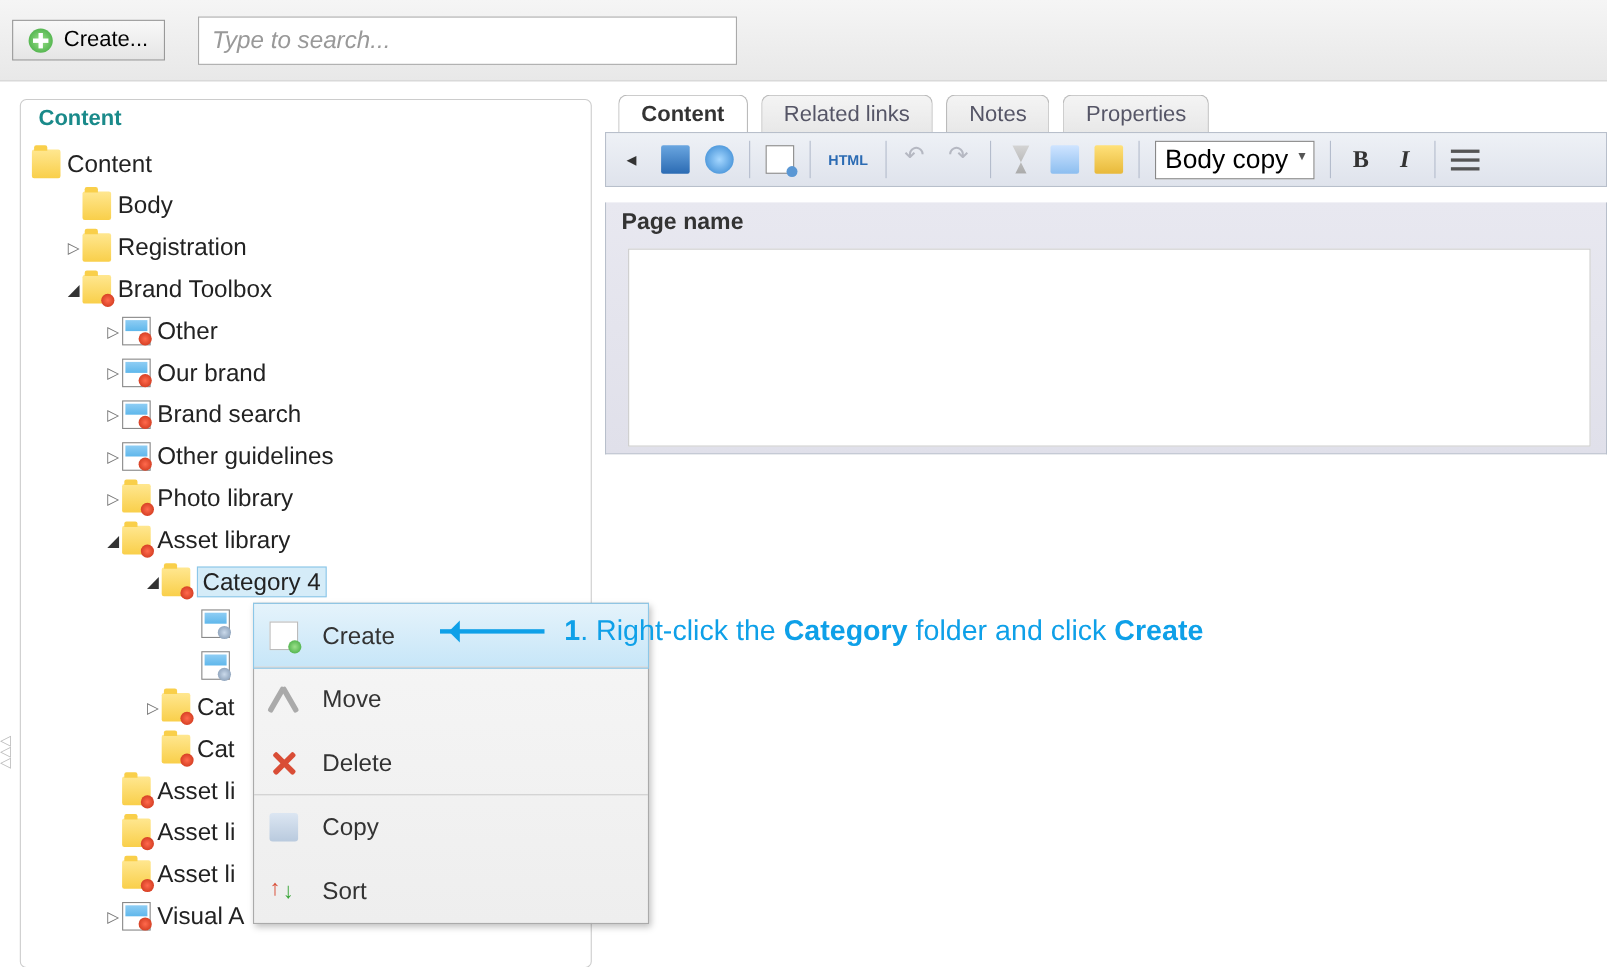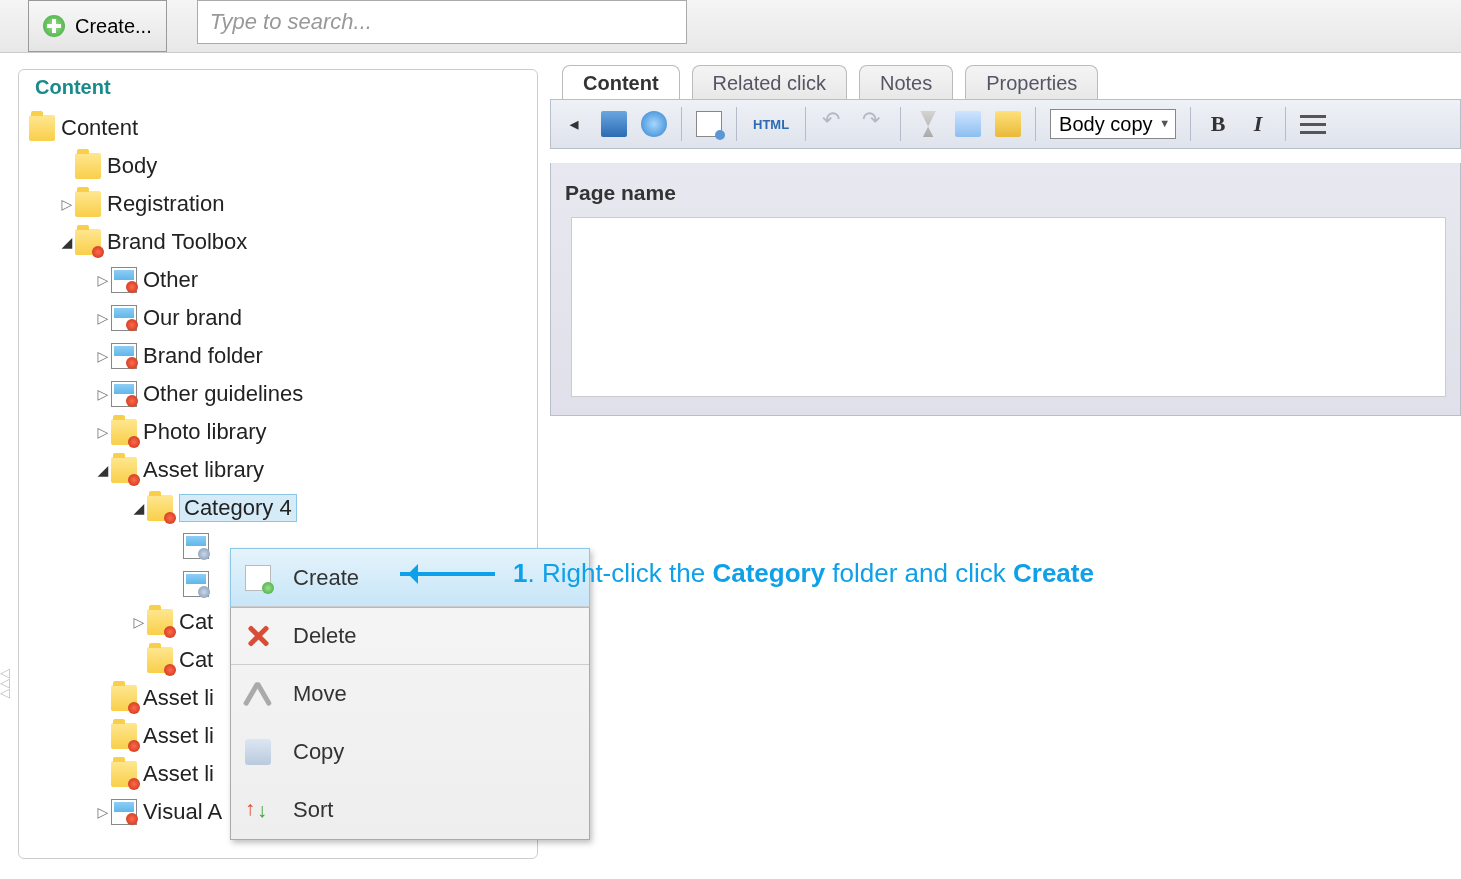--- a/index.html
+++ b/index.html
@@ -1,18 +1,18 @@
 <!DOCTYPE html>
 <html><head>
 <meta charset="utf-8">
 <style>
 * { box-sizing: border-box; margin: 0; padding: 0; }
 body { font-family: "Lucida Grande", Arial, sans-serif; font-size: 20px; color: #333; background: #fff; width: 1461px; height: 879px; overflow: hidden; position: relative; }
 
-.topbar { background: linear-gradient(#f5f5f5,#e8e8e8); height: 53px; border-bottom: 1px solid #ccc; display: flex; padding: 0 28px; gap: 30px; }
+.topbar { background: linear-gradient(#f5f5f5,#e8e8e8); height: 74px; border-bottom: 1px solid #ccc; display: flex; align-items: center; padding: 0 11px; gap: 30px; }
 .create-btn { display: flex; align-items: center; gap: 10px; background: linear-gradient(#f8f8f8,#e5e5e5); border: 1px solid #999; padding: 6px 14px; font-size: 20px; cursor: pointer; }
 .create-btn .plus { width: 22px; height: 22px; border-radius: 50%; background: radial-gradient(#9be08a,#3aa63a); position: relative; }
 .create-btn .plus::before, .create-btn .plus::after { content:''; position:absolute; background:#fff; }
 .create-btn .plus::before { left:9px; top:4px; width:4px; height:14px; }
 .create-btn .plus::after { left:4px; top:9px; width:14px; height:4px; }
 .search { flex: 0 0 490px; }
 .search input { width: 100%; font-size: 22px; padding: 8px 12px; border: 1px solid #aaa; color: #999; background:#fff; }
 .search input::placeholder { color:#999; font-style:italic; }
 
 .main { display:flex; position:relative; }
@@ -46,30 +46,30 @@
 .tb-globe{ background:radial-gradient(#a5d7ff,#2f82cf); border-radius:50%;}
 .tb-zoom { background:#fff; border:1px solid #888; position:relative;}
 .tb-zoom::after{content:'';position:absolute;right:-4px;bottom:-4px;width:10px;height:10px;border-radius:50%;background:#5a97d4;}
 .tb-html{ color:#2b6bb3; font-weight:bold; font-size:13px; display:flex; align-items:center; justify-content:center; width:auto; padding:0 2px;}
 .tb-undo,.tb-redo{ position:relative; }
 .tb-undo::before{content:'↶';font-size:22px;color:#b5b8c2;position:absolute;top:-4px;left:2px;}
 .tb-redo::before{content:'↷';font-size:22px;color:#b5b8c2;position:absolute;top:-4px;left:2px;}
 .tb-cut{background:linear-gradient(#d4d4d4,#aaa);clip-path:polygon(20% 0,80% 0,50% 60%,70% 100%,30% 100%,50% 60%);}
 .tb-copy{background:linear-gradient(#cfe4ff,#8cbef0);border-radius:2px;}
 .tb-paste{background:linear-gradient(#ffe17a,#e8b93a);border-radius:2px;}
-.style-select{ background:#fff; border:1px solid #888; font-size:20px; padding:3px 22px 3px 8px; appearance:none; position:relative;}
+.style-select{ background:#fff; border:1px solid #888; font-size:24px; padding:3px 22px 3px 8px; appearance:none; position:relative;}
 .style-wrap{position:relative;}
 .style-wrap::after{content:'▼';font-size:11px;position:absolute;right:6px;top:8px;color:#555;pointer-events:none;}
 .tb-bold{font-family:Georgia,serif;font-weight:bold;font-size:22px;display:flex;align-items:center;justify-content:center;}
 .tb-italic{font-family:Georgia,serif;font-style:italic;font-weight:bold;font-size:22px;display:flex;align-items:center;justify-content:center;}
 .tb-list{position:relative;}
 .tb-list::before{content:'';position:absolute;left:0;top:4px;width:100%;height:3px;background:#555;box-shadow:0 8px 0 #555,0 16px 0 #555;}
 .tb-left-arrow{font-size:18px;color:#333;display:flex;align-items:center;justify-content:center;}
 
-.page-form { border:1px solid #b8bfcb; border-top:none; padding:18px 14px; background:linear-gradient(#e8e8f0,#e0e0ea); }
+.page-form { border:1px solid #b8bfcb; border-top:none; padding:6px 14px; background:linear-gradient(#e8e8f0,#e0e0ea); }
 .page-form label{ font-weight:bold; font-size:21px; display:block; margin-bottom:12px;}
 .page-form .field{ background:#fff; border:1px solid #ccc; height:180px; margin-left:6px;}
 
 .context-menu{ position:absolute; left:230px; top:548px; width:360px; background:linear-gradient(#f6f6f6,#eee); border:1px solid #aaa; box-shadow:2px 3px 6px rgba(0,0,0,.25); z-index:50; }
 .cm-item{ display:flex; align-items:center; height:58px; padding:0 14px; gap:22px; font-size:22px; color:#333; cursor:pointer;}
 .cm-item.highlight{ background:linear-gradient(#e5f3fb,#c7e6f8); outline:1px solid #8cc7e8;}
 .cm-item.sep-below{ border-bottom:1px solid #ccc;}
 .cm-ic{width:26px;height:26px;display:inline-block;}
 .cm-create{background:#fff;border:1px solid #bbb;position:relative;}
 .cm-create::after{content:'';position:absolute;bottom:-4px;right:-4px;width:12px;height:12px;border-radius:50%;background:radial-gradient(#9be08a,#3aa63a);}
@@ -142,21 +142,21 @@
         <div class="tree-row">
           <span class="spacer" style="width:72px"></span>
           <span class="arrow">▷</span>
           <span class="icon pic"></span>
           <span class="label">Our brand</span>
         </div>
         <div class="tree-row">
           <span class="spacer" style="width:72px"></span>
           <span class="arrow">▷</span>
           <span class="icon pic"></span>
-          <span class="label">Brand folder</span>
+          <span class="label">Brand search</span>
         </div>
         <div class="tree-row">
           <span class="spacer" style="width:72px"></span>
           <span class="arrow">▷</span>
           <span class="icon pic"></span>
           <span class="label">Other guidelines</span>
         </div>
         <div class="tree-row">
           <span class="spacer" style="width:72px"></span>
           <span class="arrow">▷</span>
@@ -222,21 +222,21 @@
           <span class="arrow">▷</span>
           <span class="icon pic"></span>
           <span class="label">Visual A</span>
         </div>
       </div>
   </div>
 
   <div class="right-area">
     <div class="tabs" id="tabs">
         <div class="tab active">Content</div>
-        <div class="tab">Related click</div>
+        <div class="tab">Related links</div>
         <div class="tab">Notes</div>
         <div class="tab">Properties</div>
       </div>
     <div class="toolbar">
       <span class="tb-left-arrow tb-ic">◂</span>
       <span class="tb-ic tb-save"></span>
       <span class="tb-ic tb-globe"></span>
       <span class="tb-sep"></span>
       <span class="tb-ic tb-zoom"></span>
       <span class="tb-sep"></span>
@@ -266,27 +266,27 @@
       <div class="field"></div>
     </div>
   </div>
 </div>
 
 <div class="context-menu" id="context-menu">
     <div class="cm-item highlight sep-below">
       <span class="cm-ic cm-create"></span>
       <span>Create</span>
     </div>
+    <div class="cm-item">
+      <span class="cm-ic cm-move"></span>
+      <span>Move</span>
+    </div>
     <div class="cm-item sep-below">
       <span class="cm-ic cm-delete"></span>
       <span>Delete</span>
-    </div>
-    <div class="cm-item">
-      <span class="cm-ic cm-move"></span>
-      <span>Move</span>
     </div>
     <div class="cm-item">
       <span class="cm-ic cm-copy"></span>
       <span>Copy</span>
     </div>
     <div class="cm-item">
       <span class="cm-ic cm-sort"></span>
       <span>Sort</span>
     </div>
   </div>

